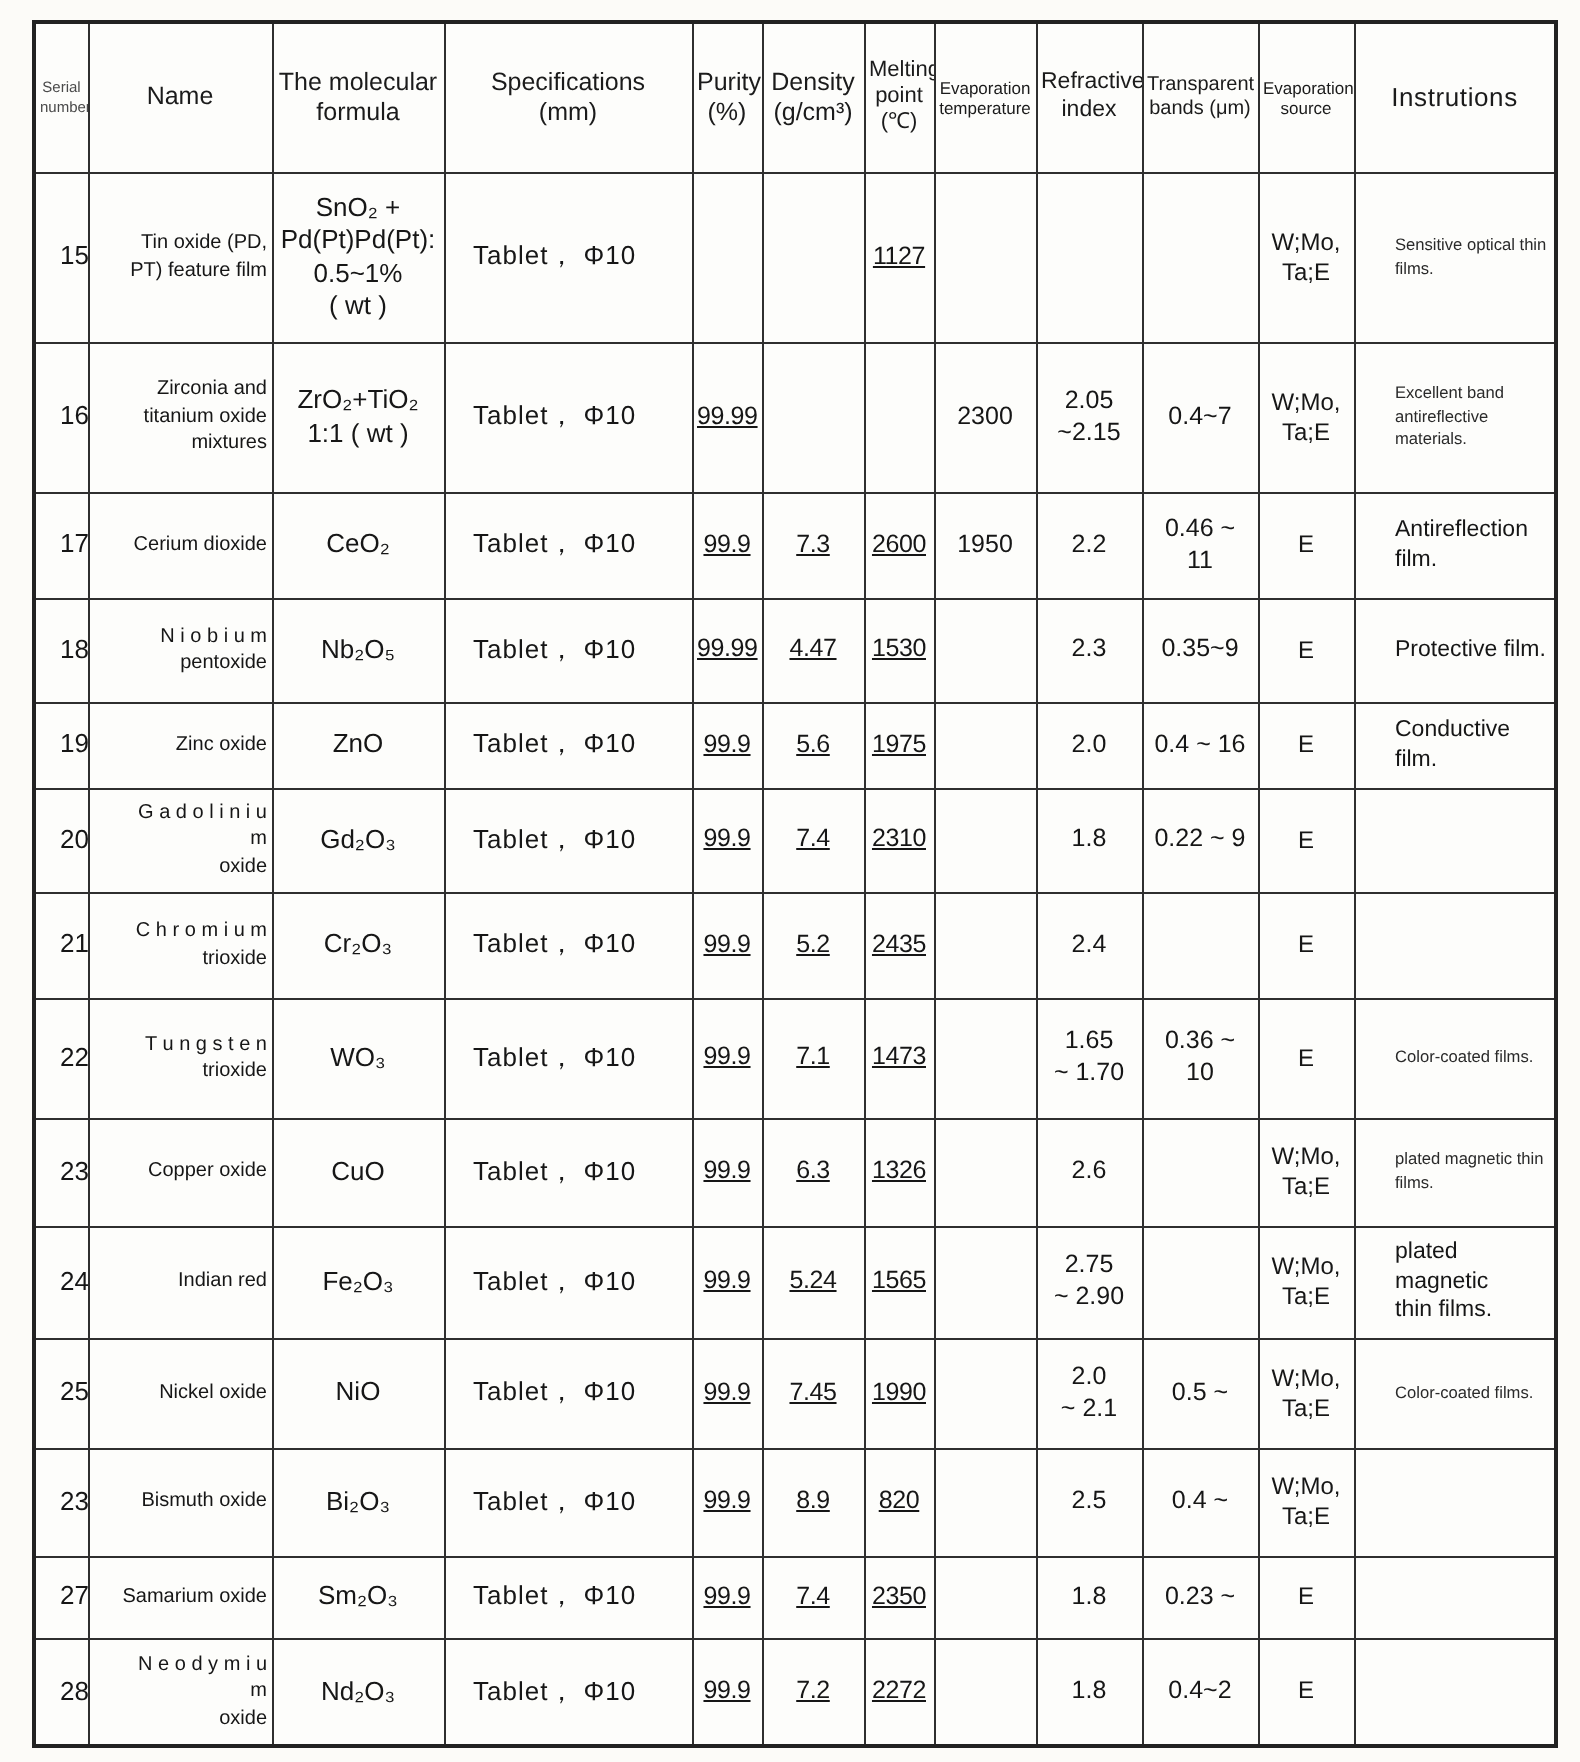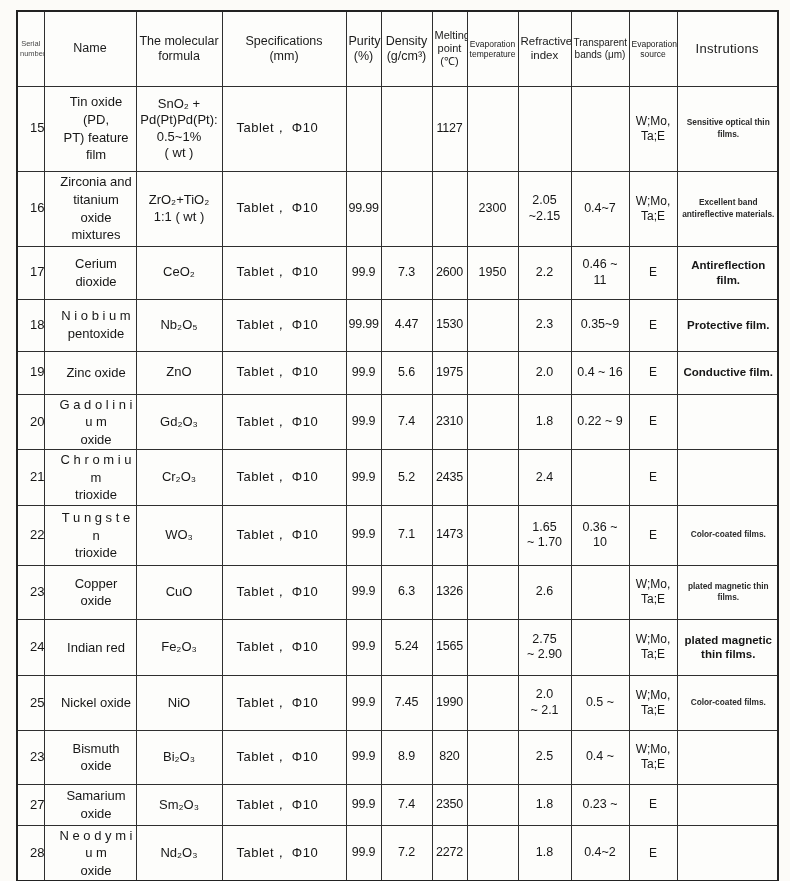--- a/index.html
+++ b/index.html
@@ -36,27 +36,27 @@
   }
   th.col-serial{font-size:7.5px;color:#4a4a4a;line-height:1.3;}
   th.col-melting{font-size:11px;}
   th.col-evap_temp{font-size:8.5px;}
   th.col-refractive{font-size:11.5px;}
   th.col-transparent{font-size:10px;}
   th.col-source{font-size:8.5px;}
   th.col-instructions{font-size:13px;letter-spacing:.3px;}
   td{font-size:12.5px;}
   td.col-serial{font-size:13px;padding-left:12px;}
-  td.col-name{text-align:center;padding-left:14px;font-size:13px;line-height:1.35;}
+  td.col-name{text-align:right;padding-left:14px;font-size:10px;line-height:1.35;}
   td.col-formula{font-size:13px;}
   td.col-spec{text-align:left;padding-left:14px;font-size:13px;letter-spacing:.5px;}
-  td.col-purity,td.col-density,td.col-melting{font-size:12.5px;letter-spacing:-.2px;}
+  td.col-purity,td.col-density,td.col-melting{font-size:12.5px;letter-spacing:-.2px;text-decoration:underline;}
   td.col-refractive,td.col-transparent{font-size:12.5px;}
   td.col-source{font-size:12px;}
-  td.col-instructions{text-align:center;padding-left:4px;font-size:11.5px;line-height:1.25;font-weight:bold;}
+  td.col-instructions{text-align:left;padding-left:20px;font-size:11.5px;line-height:1.25;}
   td.instr-small{font-size:8.3px;line-height:1.4;color:#2a2a2a;}
 </style>
 </head>
 <body>
 
 <div class="page">
   <table>
     <colgroup>
       <col style="width:27px">
         <col style="width:92px">

